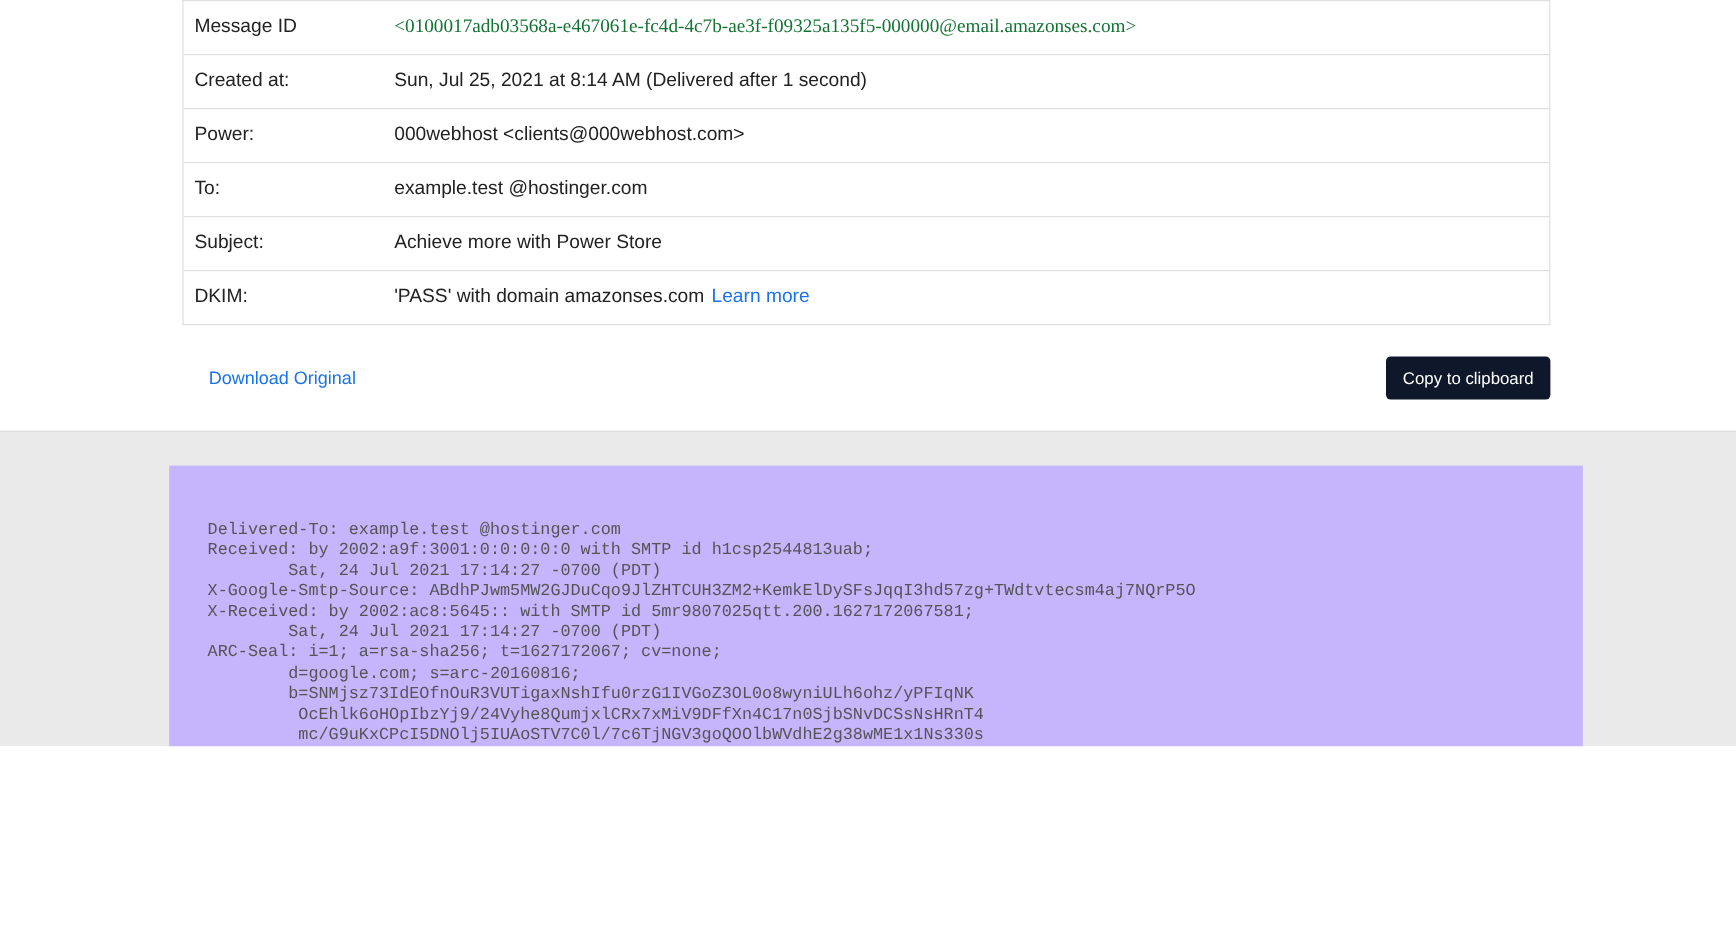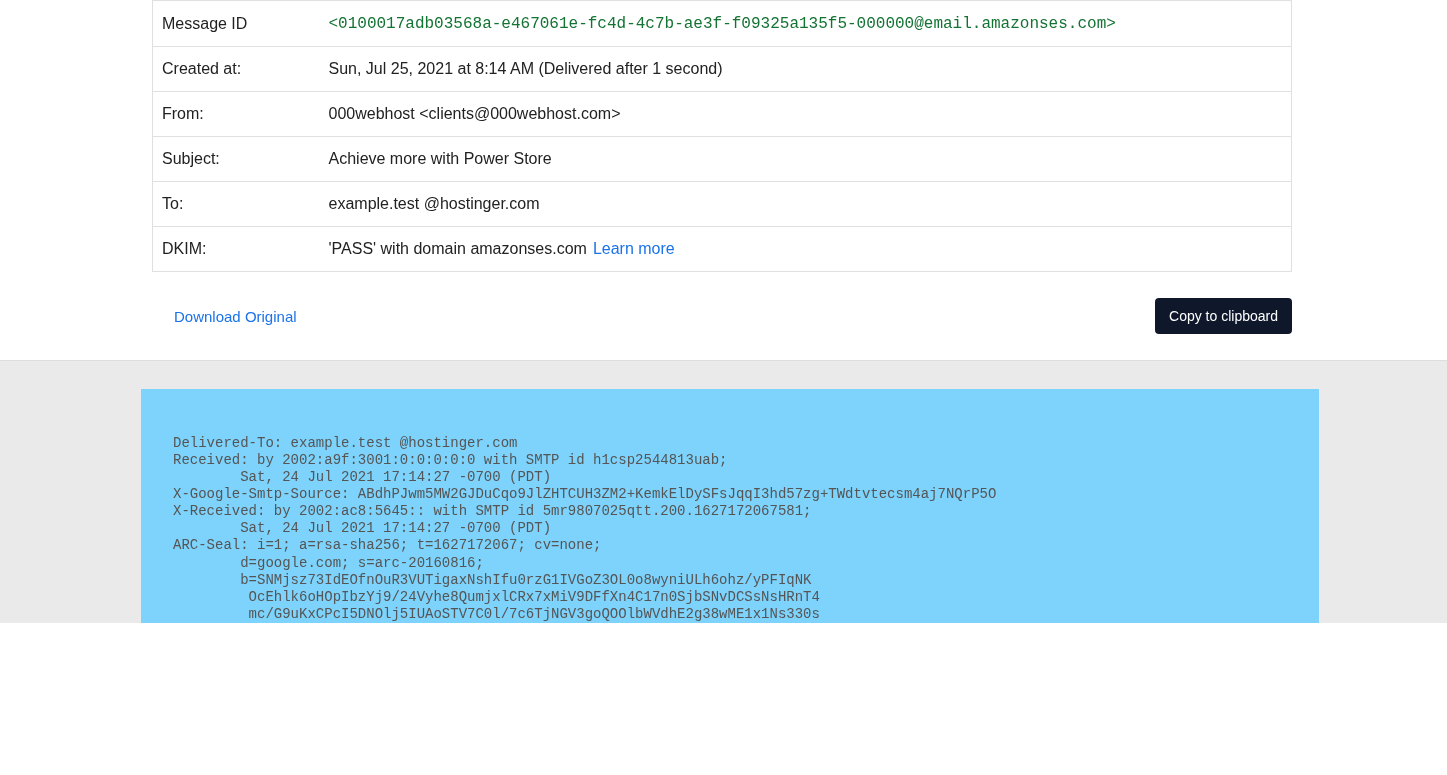--- a/index.html
+++ b/index.html
@@ -35,21 +35,21 @@
     font-size: 16px;
   }
   table.headers tr:first-child td { border-top: none; }
   td.label {
     width: 167px;
     color: #222;
   }
   td.value { color: #222; }
   .msgid {
     color: #137333;
-    font-family: Liberation Mono, monospace;
+    font-family: Liberation Serif, serif;
   }
   a.learn {
     color: #1a73e8;
     text-decoration: none;
     margin-left: 6px;
   }
   .actions {
     display: flex;
     justify-content: space-between;
     align-items: center;
@@ -70,21 +70,21 @@
     font-size: 14px;
     font-weight: 500;
     cursor: pointer;
   }
   .raw-section {
     background: #eaeaea;
     padding: 28px 0 0 0;
     border-top: 1px solid #ddd;
   }
   .raw-card {
-    background: #7dd3fc;
+    background: #c4b5fd;
     margin: 0 128px 0 141px;
     padding: 46px 32px 0 32px;
     min-height: 220px;
   }
   pre.raw {
     font-family: "Courier New", Courier, monospace;
     font-size: 14px;
     line-height: 1.22;
     white-space: pre;
     color: #555;
@@ -101,30 +101,30 @@
       <tbody>
           <tr>
         <td class="label">Message ID</td>
         <td class="value"><span class="msgid">&lt;0100017adb03568a-e467061e-fc4d-4c7b-ae3f-f09325a135f5-000000@email.amazonses.com&gt;</span></td>
       </tr>
       <tr>
         <td class="label">Created at:</td>
         <td class="value">Sun, Jul 25, 2021 at 8:14 AM (Delivered after 1 second)</td>
       </tr>
       <tr>
-        <td class="label">From:</td>
+        <td class="label">Power:</td>
         <td class="value">000webhost &lt;clients@000webhost.com&gt;</td>
+      </tr>
+      <tr>
+        <td class="label">To:</td>
+        <td class="value">example.test @hostinger.com</td>
       </tr>
       <tr>
         <td class="label">Subject:</td>
         <td class="value">Achieve more with Power Store</td>
-      </tr>
-      <tr>
-        <td class="label">To:</td>
-        <td class="value">example.test @hostinger.com</td>
       </tr>
       <tr>
         <td class="label">DKIM:</td>
         <td class="value"><span>'PASS' with domain amazonses.com</span><a href="#" class="learn">Learn more</a></td>
       </tr>
     </tbody>
       </table>
 
     <div class="actions">
       <a href="#" class="download">Download Original</a>

